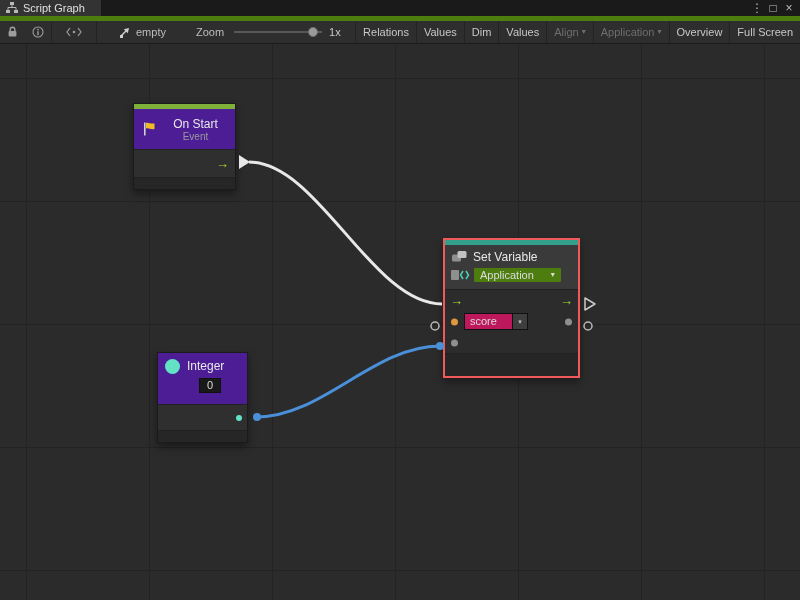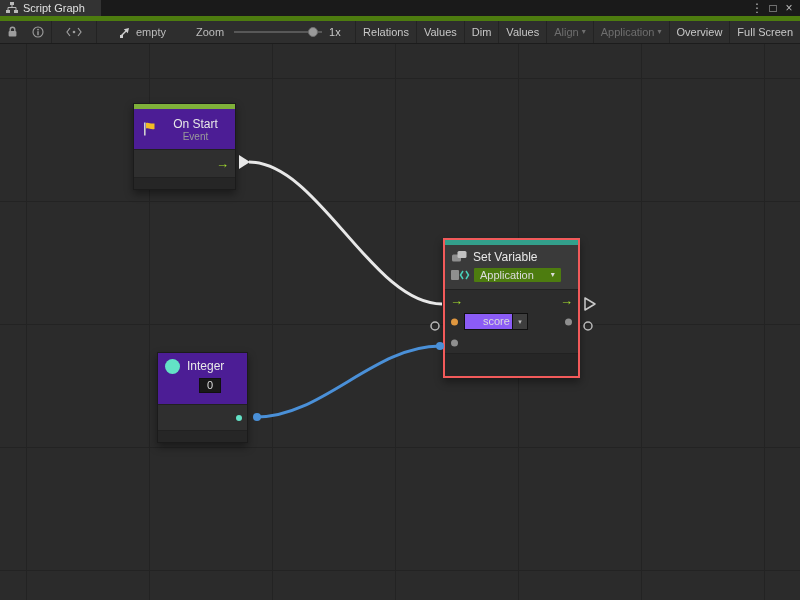--- a/index.html
+++ b/index.html
@@ -112,22 +112,22 @@
   }
   .ndrop {
     display:inline-flex; align-items:center; gap:17px;
     background:#4d7c0f; border:1px solid #3a3a3a; border-radius:2px;
     color:#dcdcdc; font-size:11px; padding:1px 6px; justify-self:start;
   }
   .svrow { position:relative; height:22px; background:#2c2c2c; flex:0 0 auto; }
   .svrow3 { height:20px; }
   .vfield { position:absolute; left:19px; top:2px; display:flex; height:17px; }
   .vlabel {
-    background:#8b5cf6; border:1px solid #101010; color:#dcdcdc;
-    font-size:11px; padding:1px 18px; width:49px; line-height:13px;
+    background:#be185d; border:1px solid #101010; color:#dcdcdc;
+    font-size:11px; padding:1px 5px; width:49px; line-height:13px;
   }
   .vbtn {
     background:#3e3e3e; border:1px solid #101010; border-left:none;
     width:15px; display:flex; align-items:center; justify-content:center;
     color:#bbb; font-size:7px;
   }
 
   
   #node-int { left:157px; top:308px; width:91px; height:91px; }
   #node-int .nheader { height:51px; padding:6px 7px 4px; }

